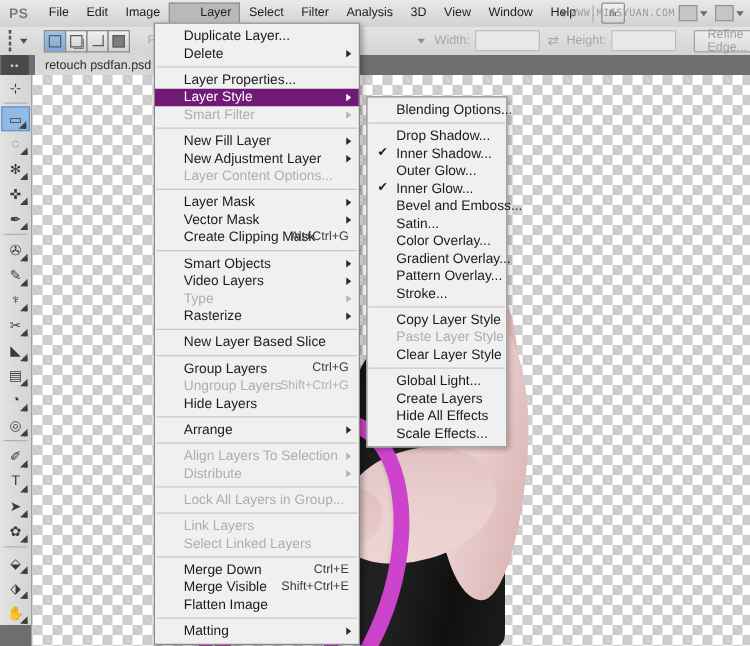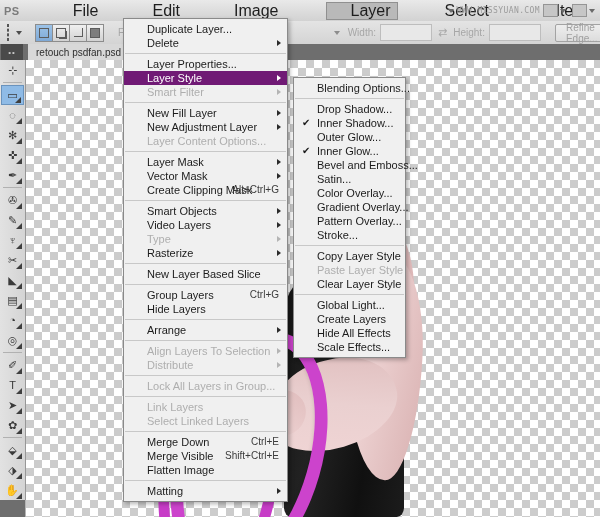--- a/index.html
+++ b/index.html
@@ -18,22 +18,22 @@
     background:linear-gradient(to bottom,#e9e9e9 0%,#dcdcdc 55%,#d2d2d2 100%);
     border-bottom:1px solid #9d9d9d;
     display:flex;align-items:center;
   }
   .ps-logo{
     width:22px;height:17px;margin-left:4px;margin-right:6px;
     display:flex;align-items:center;justify-content:center;
     color:#7b7b7b;font-size:11px;font-weight:bold;letter-spacing:0.5px;
   }
   .menu-item{
-    padding:2px 7px 3px 7px;color:#1d1d1d;font-size:16px;line-height:13px;
-    white-space:nowrap;cursor:default;margin-left:40px;
+    padding:2px 7px 3px 7px;color:#1d1d1d;font-size:10px;line-height:13px;
+    white-space:nowrap;cursor:default;
   }
   .menu-item.active{background:#b9b9b9;border:1px solid #909090;padding:1px 6px 2px 24px;}
   .mb-sep{width:1px;height:14px;background:#b0b0b0;margin:0 6px;}
   .br-btn{
     width:17px;height:15px;border:1px solid #8e8e8e;border-radius:2px;
     background:linear-gradient(to bottom,#f2f2f2,#d6d6d6);
     font-size:7px;color:#4a4a4a;display:flex;align-items:center;justify-content:center;
     font-family:"Liberation Serif",serif;font-weight:normal;
   }
   .wm-zone{
@@ -418,20 +418,21 @@
       <div class="mrow"><span>Create Clipping Mask</span><span class="sc">Alt+Ctrl+G</span></div>
       <div class="msep"></div>
       <div class="mrow"><span>Smart Objects</span><span class="arw"></span></div>
       <div class="mrow"><span>Video Layers</span><span class="arw"></span></div>
       <div class="mrow dis"><span>Type</span><span class="arw"></span></div>
       <div class="mrow"><span>Rasterize</span><span class="arw"></span></div>
       <div class="msep"></div>
       <div class="mrow"><span>New Layer Based Slice</span></div>
       <div class="msep"></div>
       <div class="mrow"><span>Group Layers</span><span class="sc">Ctrl+G</span></div>
+      <div class="mrow dis"><span>Ungroup Layers</span><span class="sc">Shift+Ctrl+G</span></div>
       <div class="mrow"><span>Hide Layers</span></div>
       <div class="msep"></div>
       <div class="mrow"><span>Arrange</span><span class="arw"></span></div>
       <div class="msep"></div>
       <div class="mrow dis"><span>Align Layers To Selection</span><span class="arw"></span></div>
       <div class="mrow dis"><span>Distribute</span><span class="arw"></span></div>
       <div class="msep"></div>
       <div class="mrow dis"><span>Lock All Layers in Group...</span></div>
       <div class="msep"></div>
       <div class="mrow dis"><span>Link Layers</span></div>

